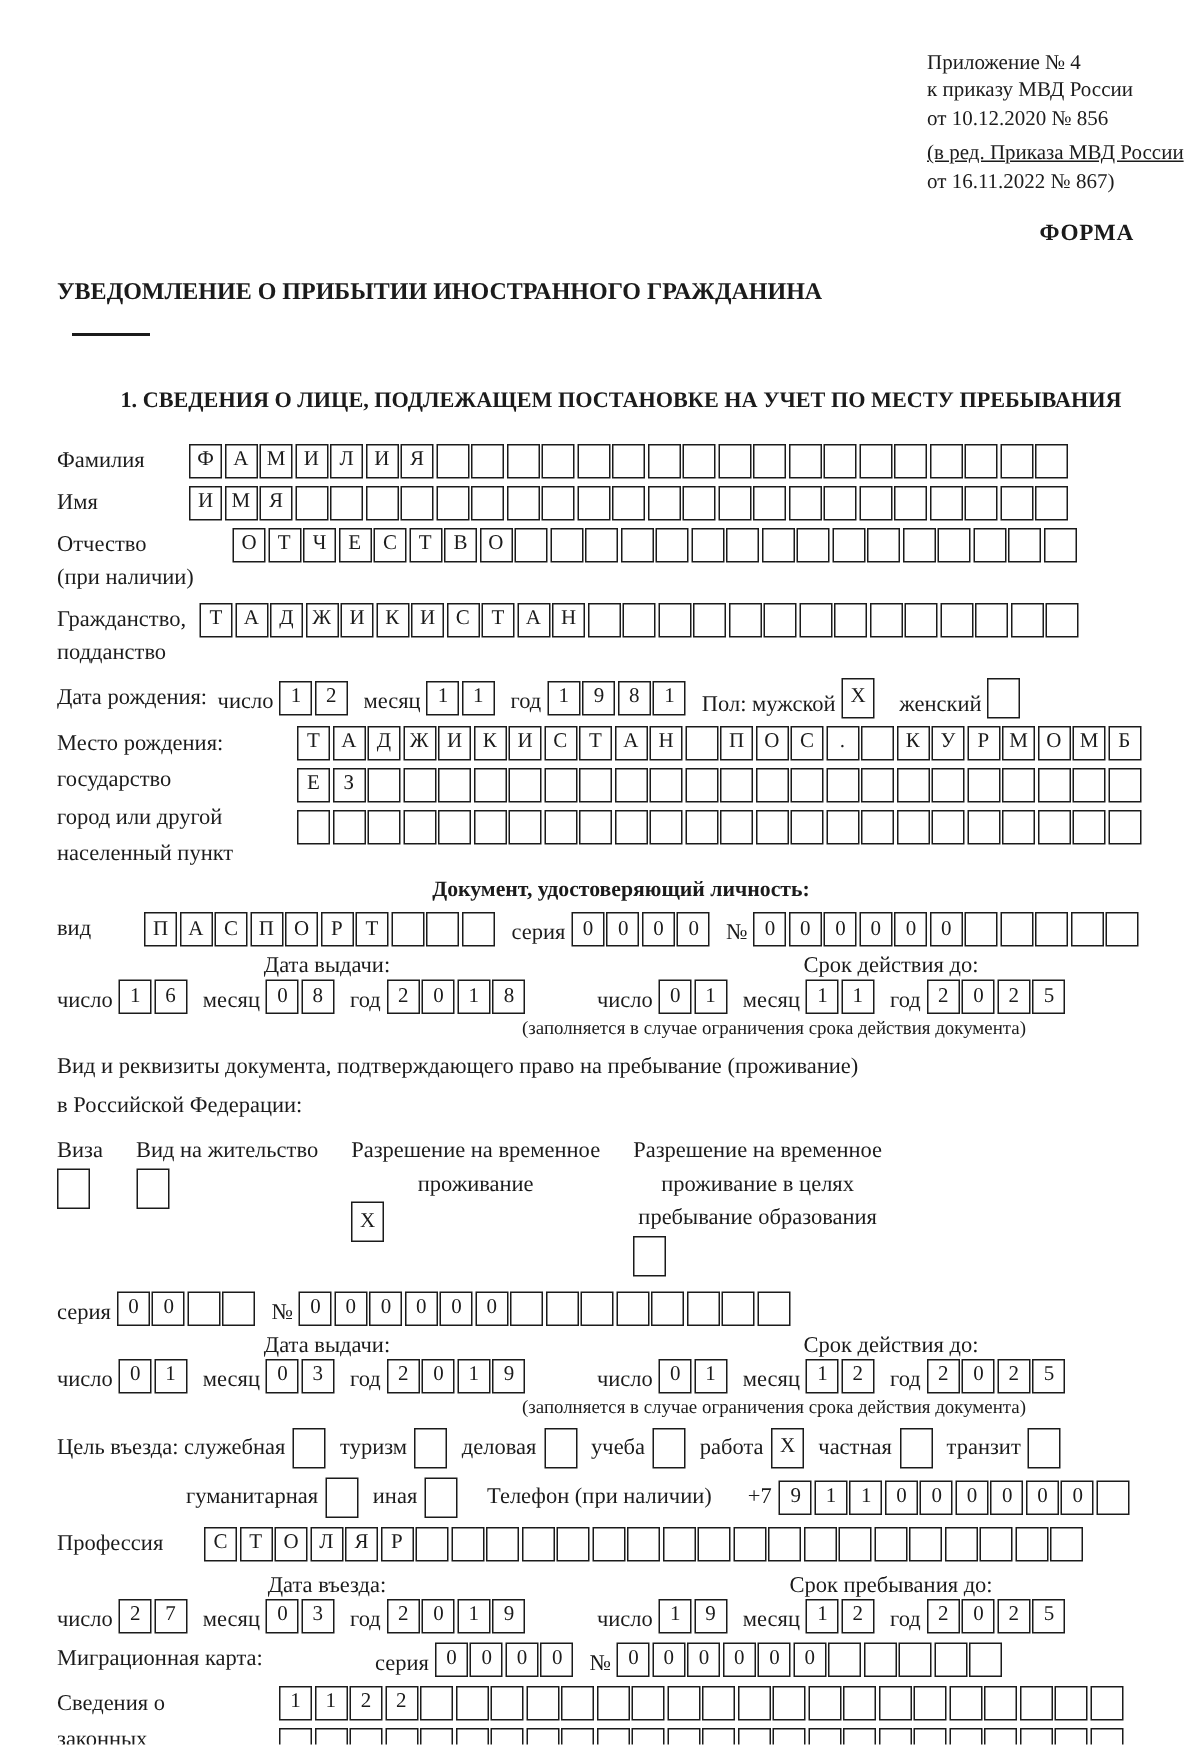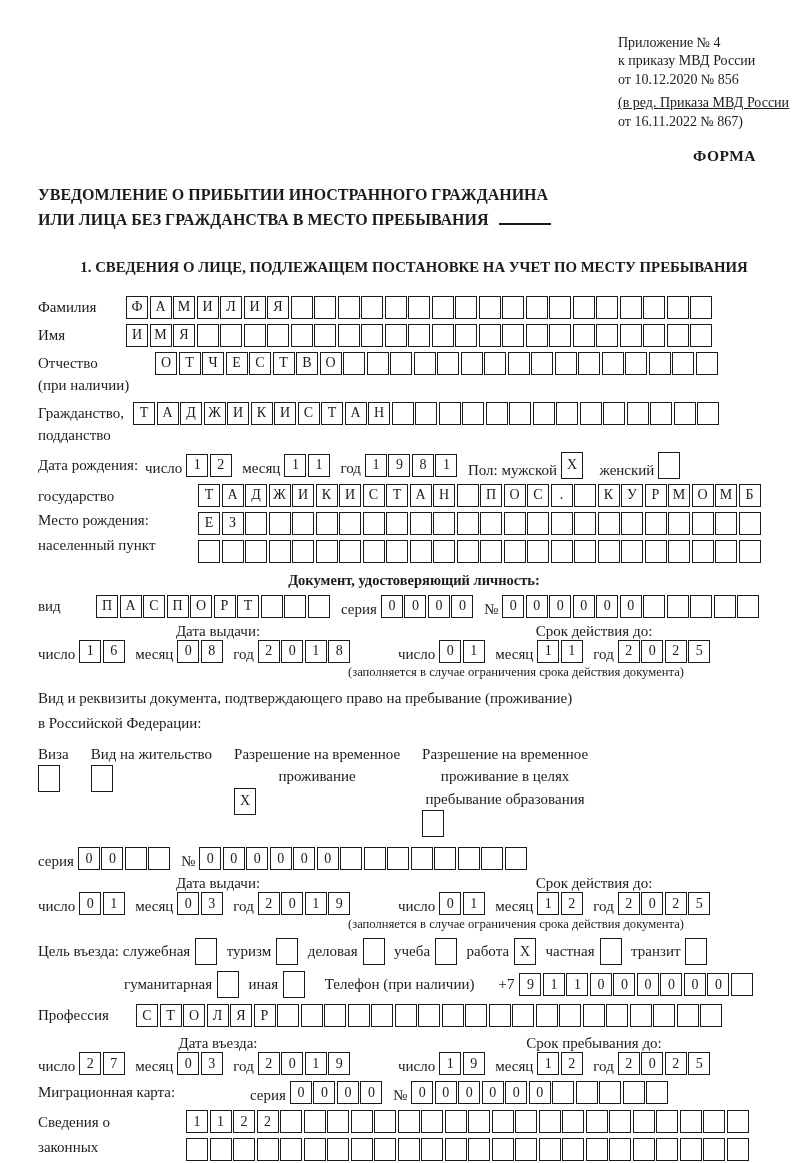--- a/index.html
+++ b/index.html
@@ -83,21 +83,21 @@
     <div>к приказу МВД России</div>
     <div>от 10.12.2020 № 856</div>
     <div class="l4">(в ред. Приказа МВД России</div>
     <div>от 16.11.2022 № 867)</div>
   </div>
 
   <div class="forma">ФОРМА</div>
 
   <div class="title">
     <div>УВЕДОМЛЕНИЕ О ПРИБЫТИИ ИНОСТРАННОГО ГРАЖДАНИНА</div>
-    <div><span>ИЛИ ЛИЦА БЕЗ ГРАЖДАНСТВА В МЕСТО ПРЕБЫВАНИЯ</span><span class="blank-line"></span></div>
+    <div><span class="blank-line"></span></div>
   </div>
 
   <div class="section-head">1. СВЕДЕНИЯ О ЛИЦЕ, ПОДЛЕЖАЩЕМ ПОСТАНОВКЕ НА УЧЕТ ПО МЕСТУ ПРЕБЫВАНИЯ</div>
 
   <div class="row">
     <span class="lbl w88">Фамилия</span>
     <span class="cells">
         <span class="cell">Ф</span>
         <span class="cell">А</span>
         <span class="cell">М</span>
@@ -258,22 +258,23 @@
     <span class="grp ml">
         <span class="lbl">женский</span>
         <span class="cells cb">
           <span class="cell"></span>
         </span>
       </span>
   </div>
 
   <div class="block">
     <div class="labels bp-labels">
+      <div>Место рождения:</div>
       <div>государство</div>
-      <div>Место рождения:</div>
+      <div>город или другой</div>
       <div>населенный пункт</div>
     </div>
     <div class="rows">
       <div class="cells">
           <span class="cell">Т</span>
           <span class="cell">А</span>
           <span class="cell">Д</span>
           <span class="cell">Ж</span>
           <span class="cell">И</span>
           <span class="cell">К</span>

